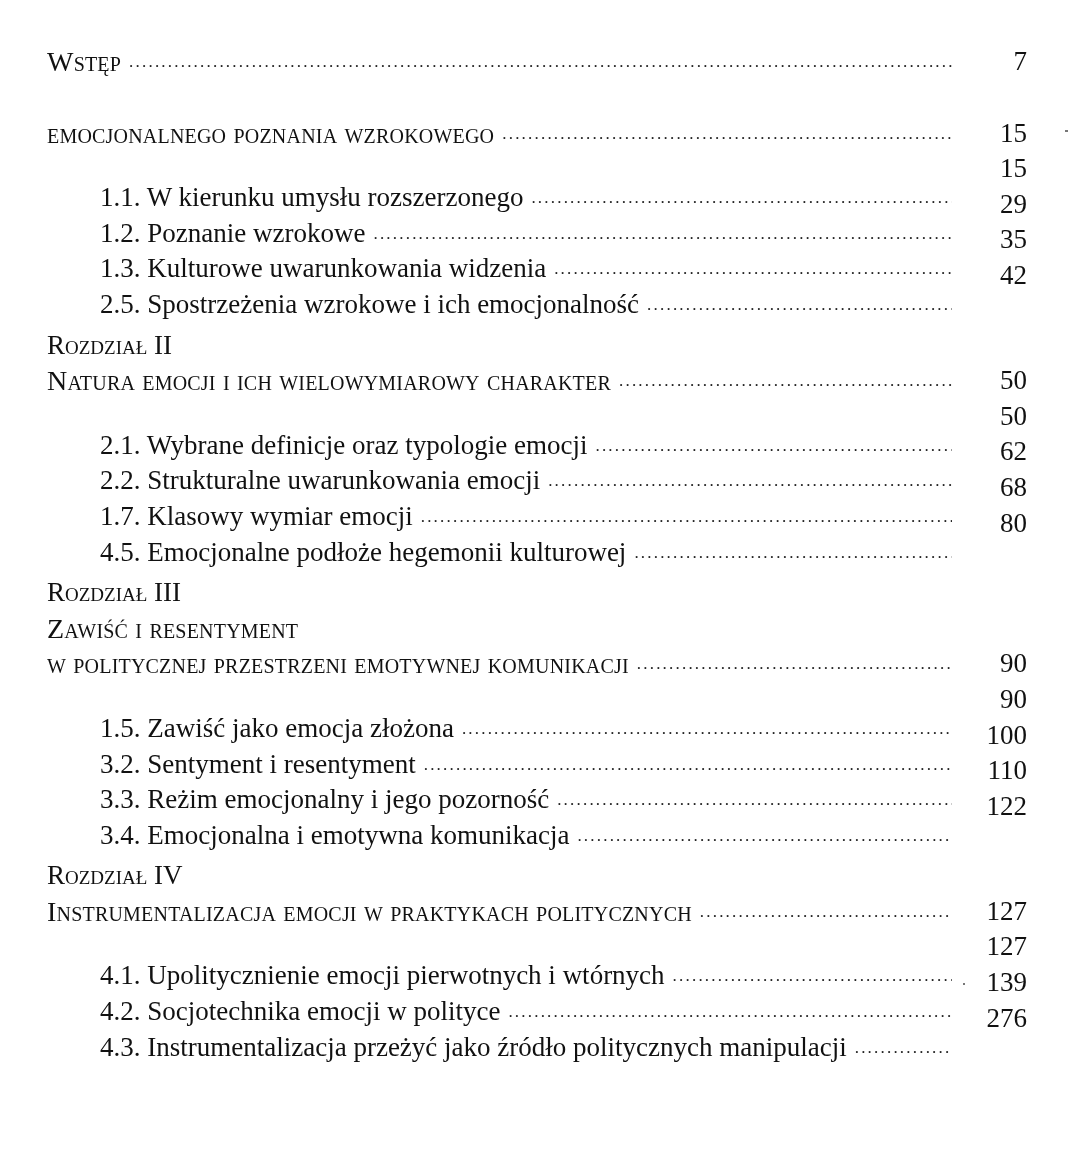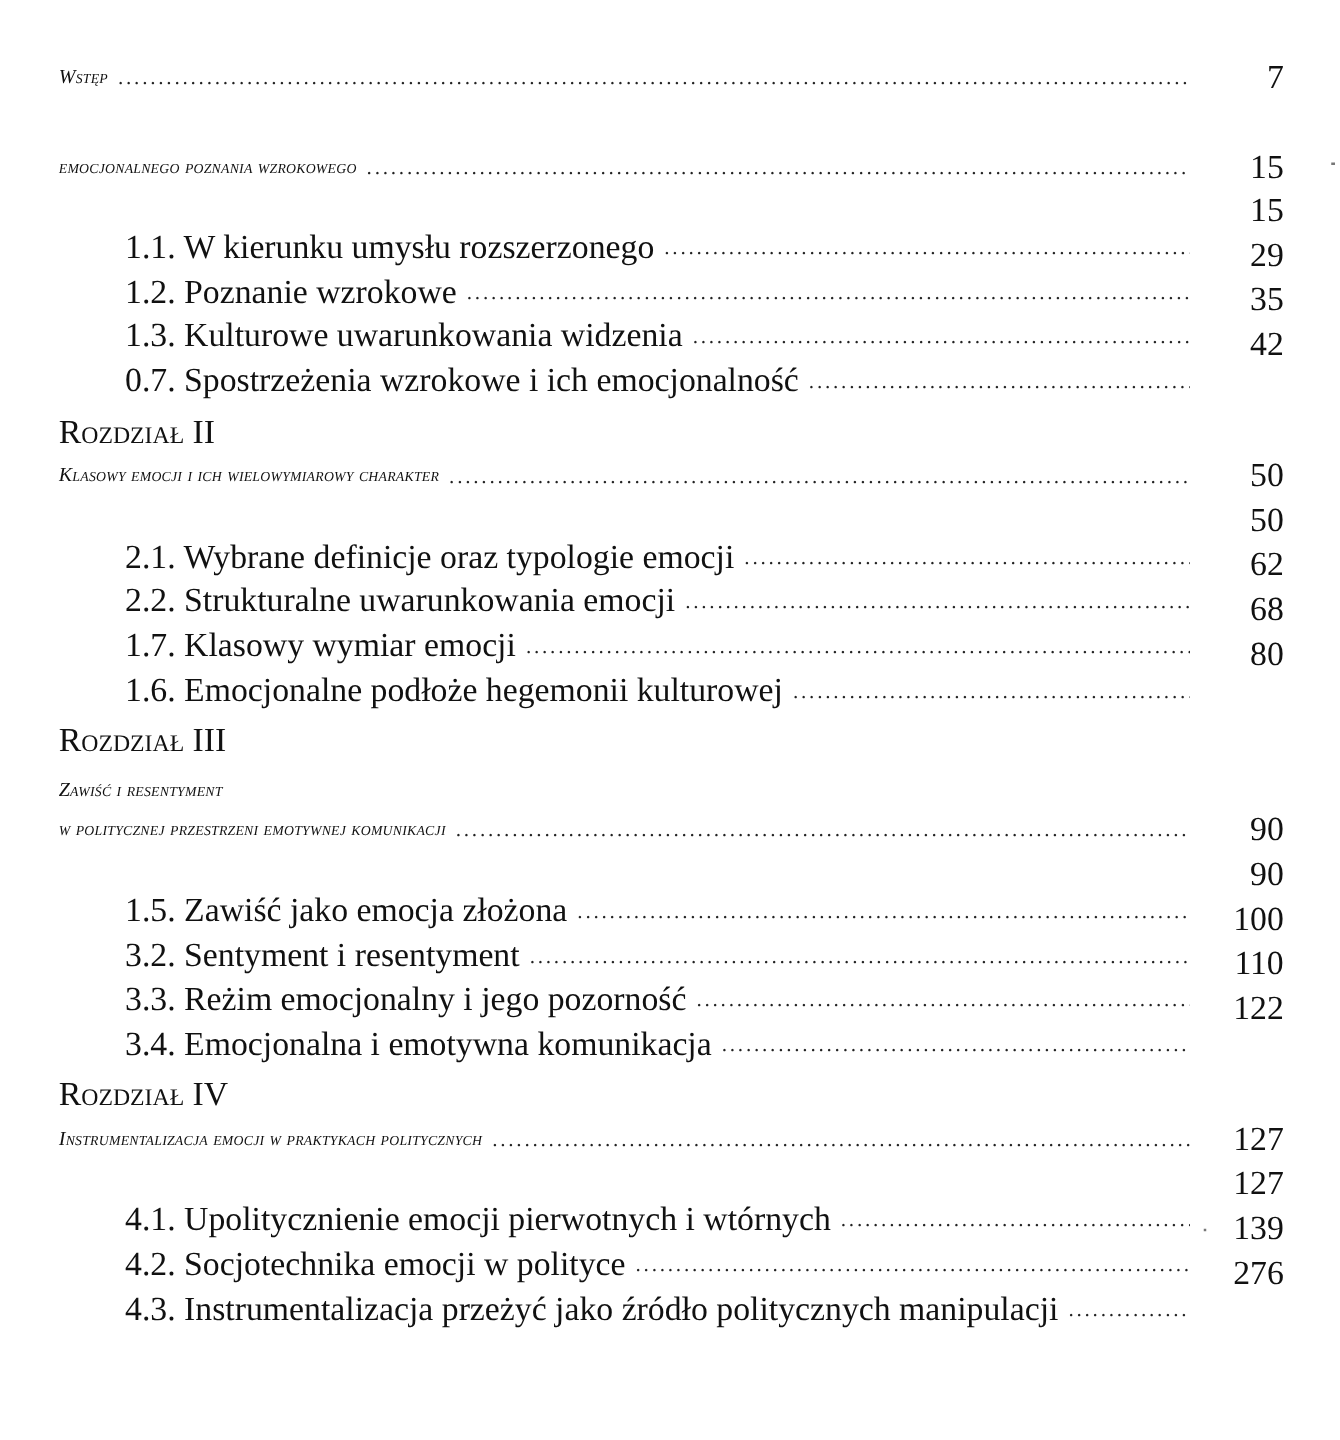--- a/index.html
+++ b/index.html
@@ -19,21 +19,21 @@
   }
   .row .label { background: #fff; padding-right: 8px; position: relative; z-index: 1; }
   .row .dots {
     flex: 1; overflow: hidden; color: #222;
     letter-spacing: 2.2px; font-size: 17px;
   }
   .row .page {
     position: absolute; right: 0; top: 0; width: 70px; text-align: right;
   }
   .row.sub .leader { left: 53px; margin-top: 29px; }
-  .sc { font-variant: small-caps; font-size: 16px; letter-spacing: 0.2px; font-style: italic; }
+  .sc { font-variant: small-caps; font-size: 28px; letter-spacing: 0.2px; }
   .gap-lg { height: 36px; }
   .gap-md { height: 34px; }
   .chapter-label { font-variant: small-caps; }
   .speck { position: absolute; width: 3px; height: 2px; background: #777; }
 </style>
 </head>
 <body>
 
 <div class="toc">
 
@@ -71,36 +71,36 @@
     </div>
     <div class="row sub">
       <div class="leader">
         <span class="label">1.3. Kulturowe uwarunkowania widzenia</span>
         <span class="dots">........................................................................................................................................................................................................</span>
       </div>
       <span class="page">35</span>
     </div>
     <div class="row sub">
       <div class="leader">
-        <span class="label">0.7. Spostrzeżenia wzrokowe i ich emocjonalność</span>
+        <span class="label">2.5. Spostrzeżenia wzrokowe i ich emocjonalność</span>
         <span class="dots">........................................................................................................................................................................................................</span>
       </div>
       <span class="page">42</span>
     </div>
   </div>
 
   <div class="gap-md"></div>
 
   <div>
     <div class="row">
       <span class="chapter-label">Rozdział II</span>
     </div>
     <div class="row">
       <div class="leader">
-        <span class="label sc">Klasowy emocji i ich wielowymiarowy charakter</span>
+        <span class="label sc">Natura emocji i ich wielowymiarowy charakter</span>
         <span class="dots">........................................................................................................................................................................................................</span>
       </div>
       <span class="page">50</span>
     </div>
     <div class="row sub">
       <div class="leader">
         <span class="label">2.1. Wybrane definicje oraz typologie emocji</span>
         <span class="dots">........................................................................................................................................................................................................</span>
       </div>
       <span class="page">50</span>
@@ -114,21 +114,21 @@
     </div>
     <div class="row sub">
       <div class="leader">
         <span class="label">1.7. Klasowy wymiar emocji</span>
         <span class="dots">........................................................................................................................................................................................................</span>
       </div>
       <span class="page">68</span>
     </div>
     <div class="row sub">
       <div class="leader">
-        <span class="label">1.6. Emocjonalne podłoże hegemonii kulturowej</span>
+        <span class="label">4.5. Emocjonalne podłoże hegemonii kulturowej</span>
         <span class="dots">........................................................................................................................................................................................................</span>
       </div>
       <span class="page">80</span>
     </div>
   </div>
 
   <div class="gap-md"></div>
 
   <div>
     <div class="row">

